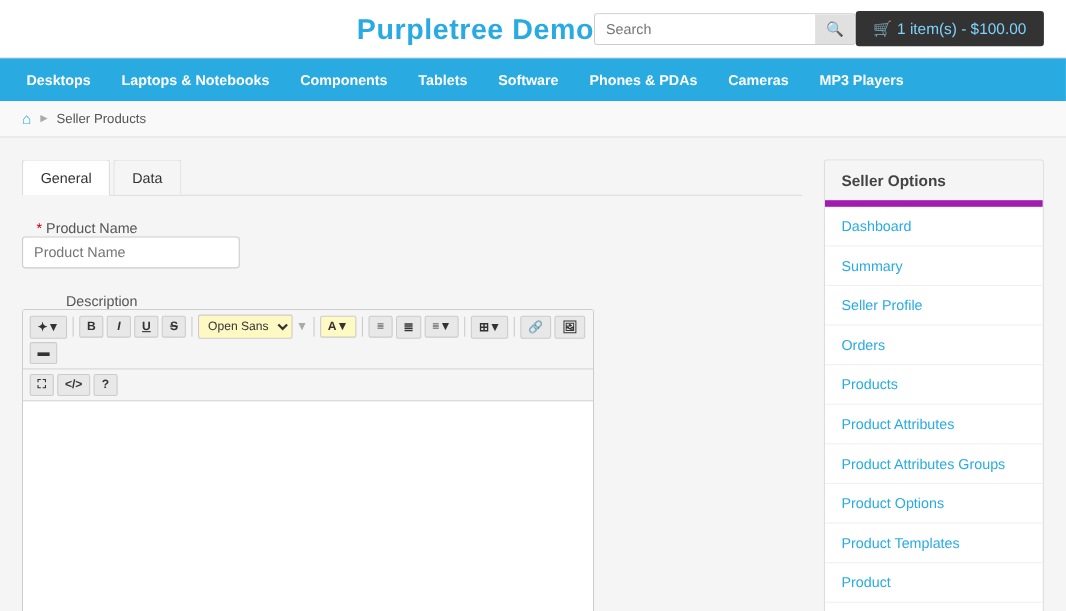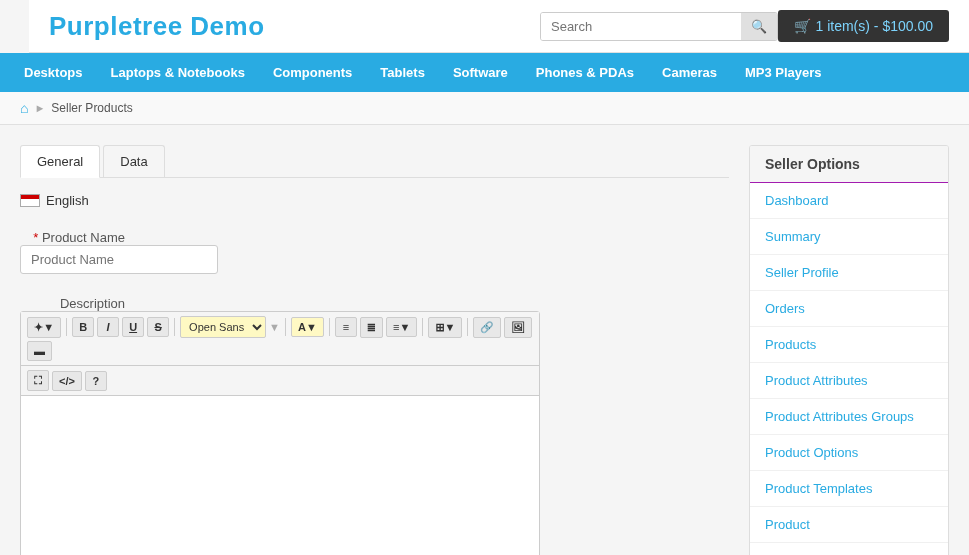--- a/index.html
+++ b/index.html
@@ -4,23 +4,22 @@
   <style>
     * { box-sizing: border-box; margin: 0; padding: 0; }
     body { font-family: Arial, sans-serif; font-size: 13px; background: #f5f5f5; color: #333; }
 
     
     .header {
       background: #fff;
       display: flex;
       align-items: center;
       padding: 10px 20px;
-      justify-content: space-between;
+      justify-content: flex-end;
       border-bottom: 1px solid #e0e0e0;
-      margin-left: 29px;
     }
     .logo {
       font-size: 26px;
       color: #29abe2;
       font-weight: bold;
       letter-spacing: 0.5px;
     }
     .header-right {
       display: flex;
       align-items: center;
@@ -266,21 +265,21 @@
 
     
     .sidebar-panel {
       background: #fff;
       border: 1px solid #ddd;
       border-radius: 3px;
       overflow: hidden;
     }
     .sidebar-title {
       background: #f5f5f5;
-      border-bottom: 1px solid #a21caf;
+      border-bottom: 6px solid #a21caf;
       padding: 10px 15px;
       font-size: 14px;
       font-weight: bold;
       color: #444;
     }
     .sidebar-item {
       padding: 10px 15px;
       border-bottom: 1px solid #f0f0f0;
       font-size: 13px;
       color: #29abe2;
@@ -326,24 +325,20 @@
 
 <div class="main-container">
 
   <div class="content-area">
 
     <div class="tabs">
       <div class="tab active">General</div>
       <div class="tab">Data</div>
     </div>
 
-    <div class="lang-selector">
-      <span class="lang-flag" style="display:inline-block; width:20px; height:13px; background: linear-gradient(to bottom, #cc0000 50%, #fff 50%); border:1px solid #aaa; vertical-align:middle;"></span>
-      <span class="lang-label">English</span>
-    </div>
 
     <div class="form-group">
       <label class="form-label">
         <span style="color:#cc0000;">*</span>
         <span> Product Name</span>
       </label>
       <input type="text" class="form-control" placeholder="Product Name" style="">
     </div>
 
     <div class="form-group">

